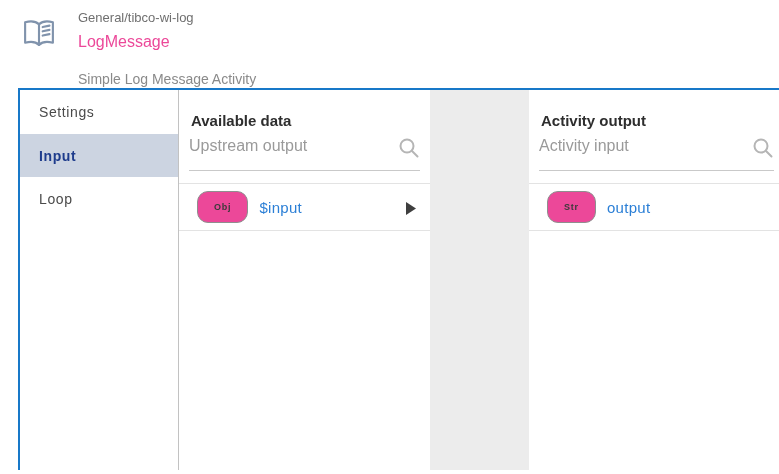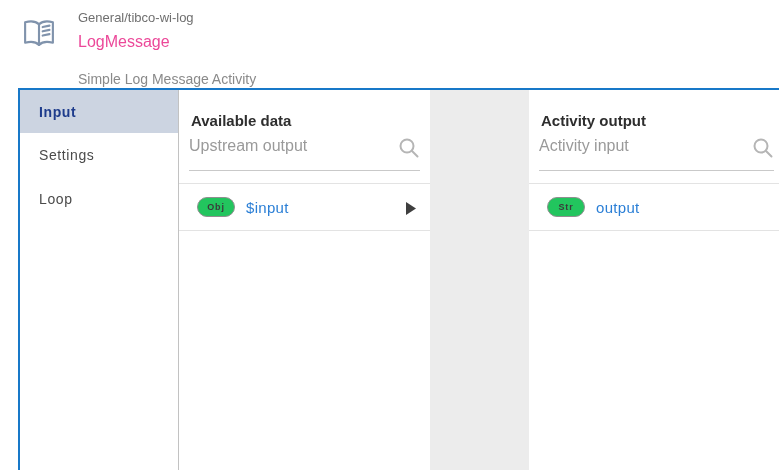--- a/index.html
+++ b/index.html
@@ -66,24 +66,24 @@
   .search-icon { flex: 0 0 auto; width: 22px; height: 22px; color: #b5b5b5; margin-left: 6px; }
 
   .row-gap { height: 12px; }
   .data-row {
     height: 48px; display: flex; align-items: center;
     border-top: 1px solid #e3e3e3; border-bottom: 1px solid #e3e3e3;
     padding: 0 14px 0 18px; cursor: pointer; background: #fff;
   }
   .type-badge {
     display: inline-flex; align-items: center; justify-content: center;
-    min-width: 38px; height: 20px; padding: 0 3px;
+    min-width: 38px; height: 32px; padding: 0 16px;
     border: 1px solid #8f8f8f; border-radius: 11px;
     font-size: 9px; font-weight: 700; color: #3a3a3a; letter-spacing: 0.8px;
-    background: #22c55e;
+    background: #ec4899;
   }
   .item-name { margin-left: 11px; font-size: 15px; color: #2b7fd6; letter-spacing: 0.3px; }
   .row-spacer { flex: 1 1 auto; }
   .expand-arrow { width: 10px; height: 13px; color: #3f3f3f; display: block; }
 </style>
 </head>
 <body>
 
 <div class="header">
   <span class="header-icon">
@@ -96,22 +96,22 @@
   <div class="header-texts">
     <div class="header-category">General/tibco-wi-log</div>
     <div class="header-title">LogMessage</div>
     <div class="header-subtitle">Simple Log Message Activity</div>
   </div>
 </div>
 
 <div class="content">
 
   <div class="sidebar">
+    <div class="tab">Settings</div>
     <div class="tab selected">Input</div>
-    <div class="tab">Settings</div>
     <div class="tab">Loop</div>
   </div>
 
   <div class="v-divider"></div>
 
   <div class="panel panel-available">
     <div class="panel-title">Available data</div>
     <div class="searchbox">
       <input type="text" placeholder="Upstream output" style="">
       <span class="search-icon">

